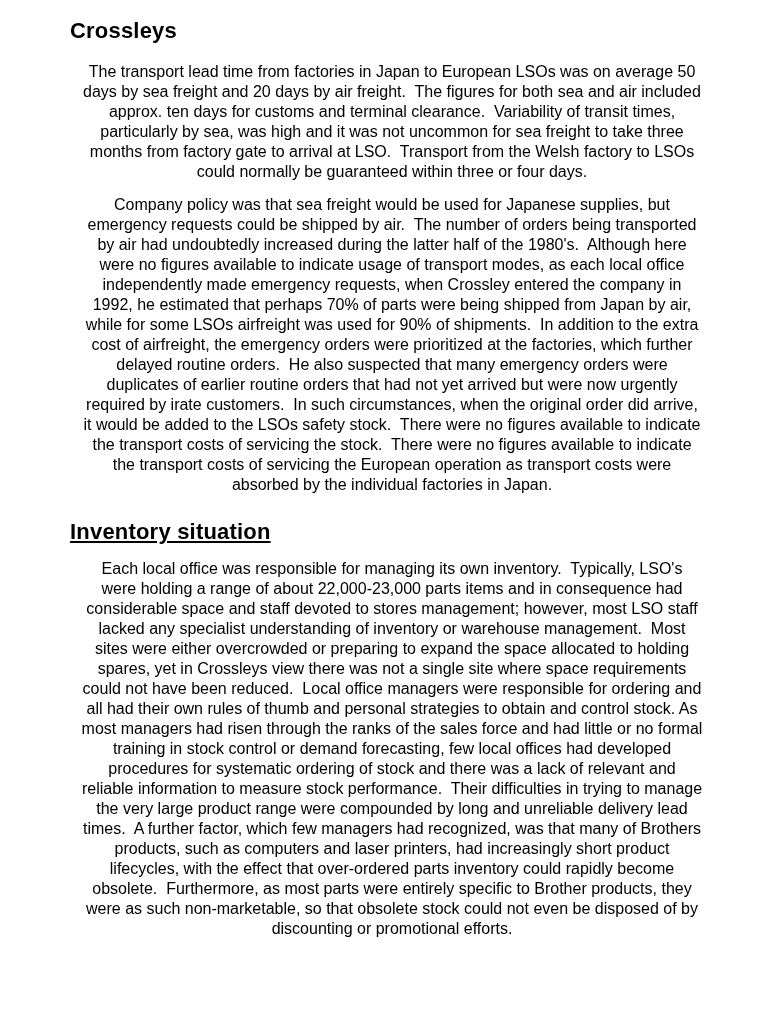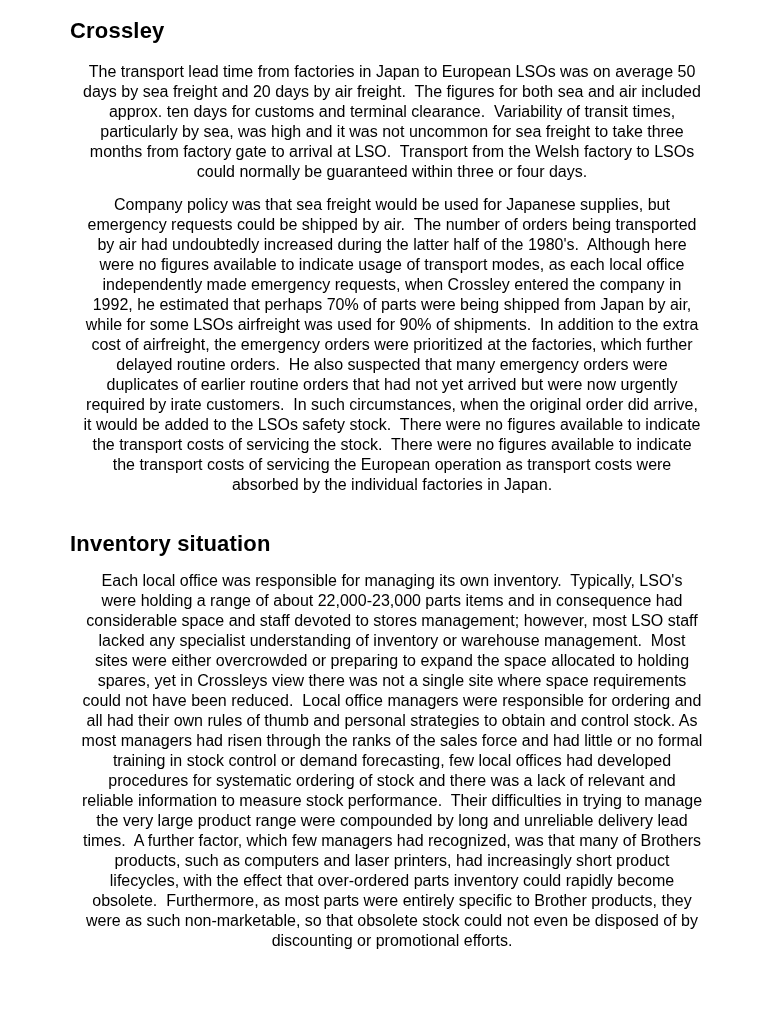--- a/index.html
+++ b/index.html
@@ -23,39 +23,40 @@
     overflow: hidden;
   }
   .section-heading {
     font-size: 22px;
     line-height: 26px;
     font-weight: bold;
     margin: 0 0 18px 0;
     letter-spacing: 0.2px;
   }
   .section + .section .section-heading {
-    margin-top: 36px;
+    margin-top: 24px;
     margin-bottom: 14px;
+    text-decoration: underline;
   }
   .paragraph {
     font-size: 16px;
     line-height: 20px;
     margin: 0 0 13px 0;
     white-space: pre;
     letter-spacing: 0;
     text-align: center;
   }
 </style>
 </head>
 <body>
 
 <div class="page">
 
   <div class="section">
-    <h1 class="section-heading">Crossley</h1>
+    <h1 class="section-heading">Crossleys</h1>
     <p class="paragraph">The transport lead time from factories in Japan to European LSOs was on average 50
 days by sea freight and 20 days by air freight.  The figures for both sea and air included
 approx. ten days for customs and terminal clearance.  Variability of transit times,
 particularly by sea, was high and it was not uncommon for sea freight to take three
 months from factory gate to arrival at LSO.  Transport from the Welsh factory to LSOs
 could normally be guaranteed within three or four days.</p>
     <p class="paragraph">Company policy was that sea freight would be used for Japanese supplies, but
 emergency requests could be shipped by air.  The number of orders being transported
 by air had undoubtedly increased during the latter half of the 1980's.  Although here
 were no figures available to indicate usage of transport modes, as each local office

